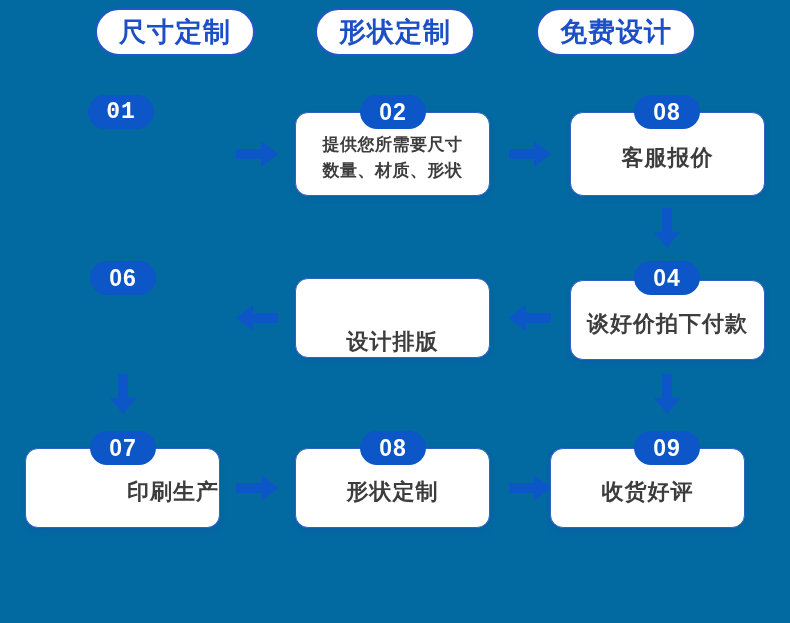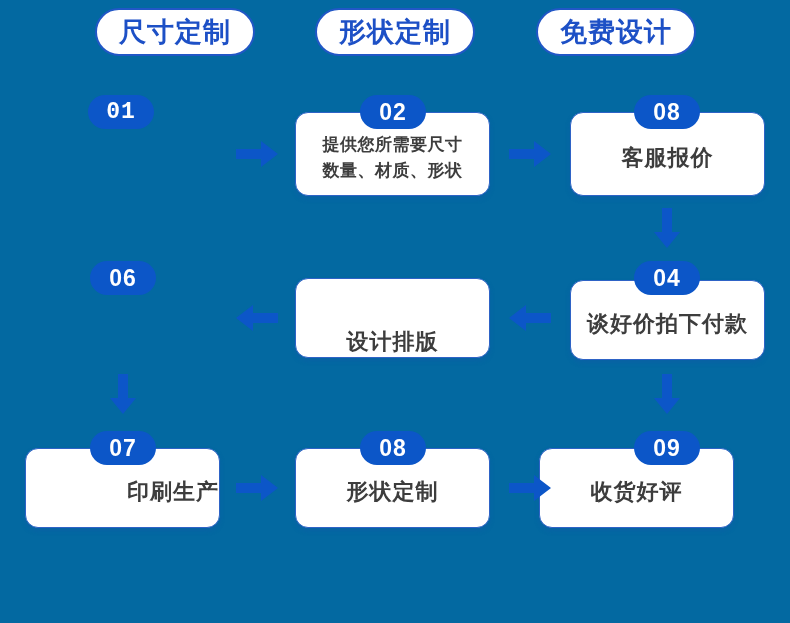--- a/index.html
+++ b/index.html
@@ -180,21 +180,21 @@
   <div class="step-badge" style="left:360px; top:431px;">
     <span>08</span>
   </div>
   <div class="step-box" style="left:295px; top:448px; height:80px;">
     <span class="step-label">形状定制</span>
   </div>
 
   <div class="step-badge" style="left:634px; top:431px;">
     <span>09</span>
   </div>
-  <div class="step-box" style="left:539px; top:448px; height:80px;">
+  <div class="step-box" style="left:550px; top:448px; height:80px;">
     <span class="step-label">收货好评</span>
   </div>
 
   <div class="arrow" style="left:236px; top:475px;">
     <svg width="42" height="26" viewBox="0 0 42 26">
         <polygon points="0,8 25,8 25,0 42,13 25,26 25,18 0,18"></polygon>
       </svg>
   </div>
   <div class="arrow" style="left:509px; top:475px;">
     <svg width="42" height="26" viewBox="0 0 42 26">

